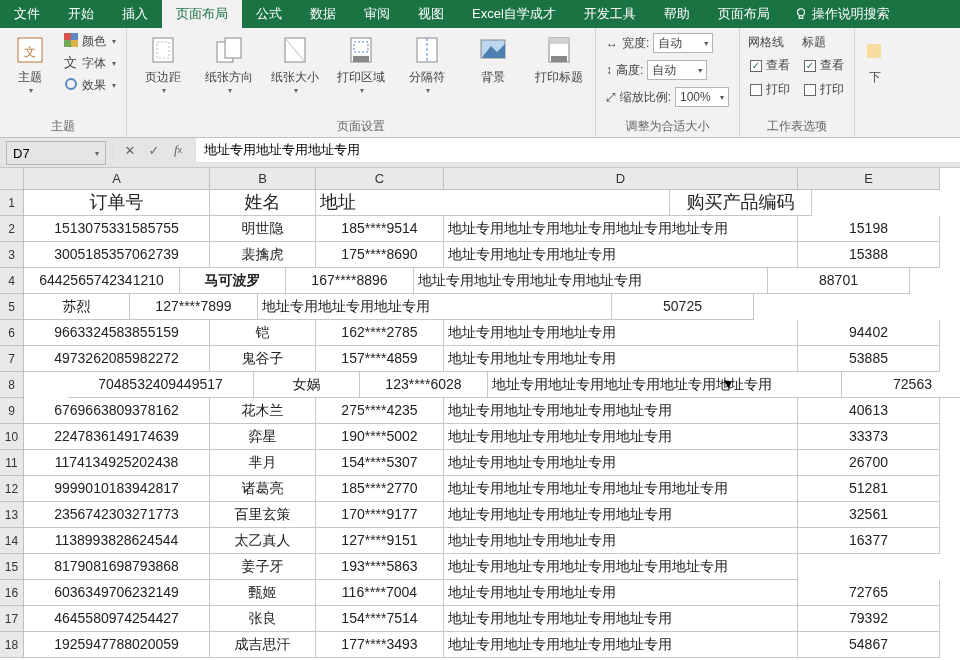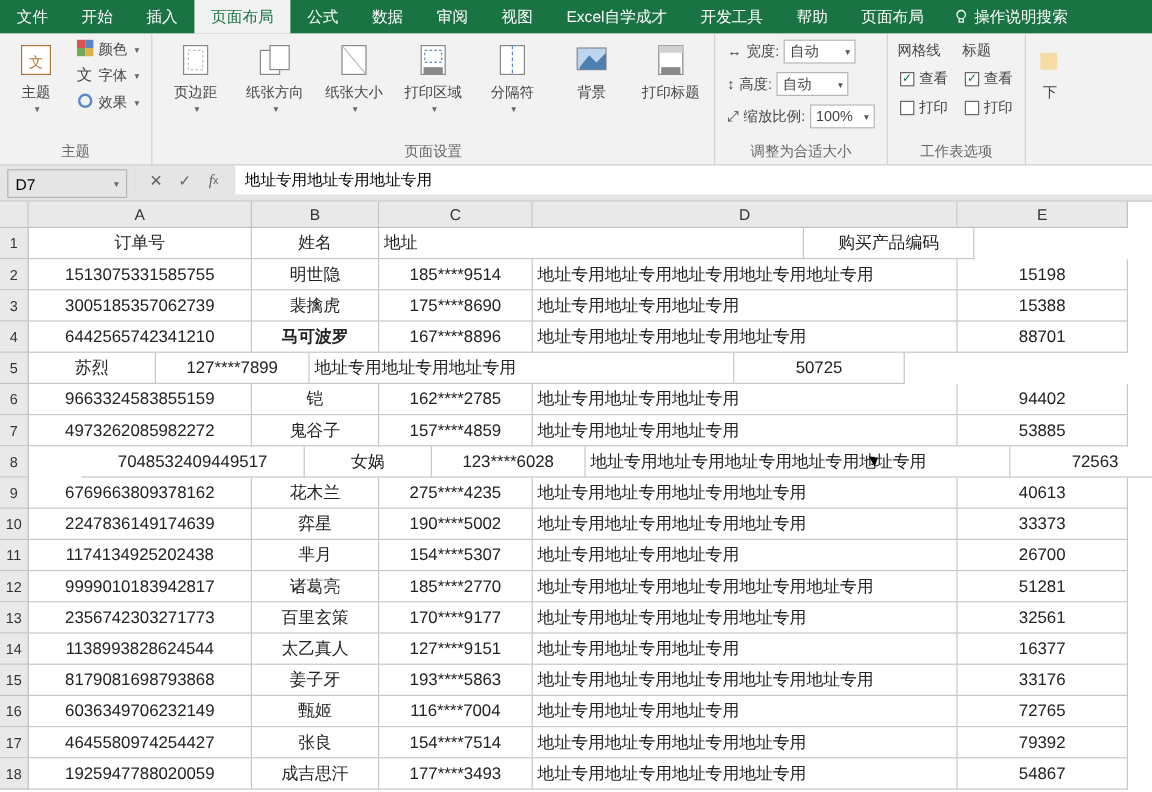--- a/index.html
+++ b/index.html
@@ -41,21 +41,21 @@
   .corner { position:absolute; left:0; top:0; width:24px; height:22px; background:#e9e9e9; border-right:1px solid #c1c1c1; border-bottom:1px solid #c1c1c1;}
   .col-headers { position:absolute; left:24px; top:0; height:22px; display:flex;}
   .col-h { background:#e9e9e9; border-right:1px solid #c1c1c1; border-bottom:1px solid #c1c1c1; text-align:center; font-size:13px; line-height:22px; color:#333;}
   .row-headers { position:absolute; left:0; top:22px; width:24px;}
   .row-h { height:26px; background:#e9e9e9; border-right:1px solid #c1c1c1; border-bottom:1px solid #c1c1c1; text-align:center; font-size:12px; line-height:26px; color:#333;}
   .cells { position:absolute; left:24px; top:22px; }
   .row { display:flex; height:26px;}
   .cell { border-right:1px solid #c7c7c7; border-bottom:1px solid #c7c7c7; font-size:14px; padding:0 4px; line-height:25px; overflow:hidden; white-space:nowrap; color:#222;}
   .cell.center { text-align:center;}
   .cell.left { text-align:left;}
-  .hdr-row .cell { font-size:14px;}
+  .hdr-row .cell { font-size:18px;}
   .cursor-ptr { position:absolute; width:12px; height:18px; pointer-events:none;}
   .cursor-ptr::before{ content:""; position:absolute; left:2px; top:0; width:0; height:0; border-left:6px solid #000; border-top:5px solid transparent; border-bottom:5px solid transparent; transform:rotate(-30deg);}
 </style>
 </head>
 <body>
 
 <div class="tabs" id="tabs">
     <div class="tab">文件</div>
     <div class="tab">开始</div>
     <div class="tab">插入</div>
@@ -332,21 +332,21 @@
         <div class="cell center" style="width: 142px;">15198</div>
       </div>
       <div class="row">
         <div class="cell center" style="width: 186px;">3005185357062739</div>
         <div class="cell center" style="width: 106px;">裴擒虎</div>
         <div class="cell center" style="width: 128px;">175****8690</div>
         <div class="cell left" style="width: 354px;">地址专用地址专用地址专用</div>
         <div class="cell center" style="width: 142px;">15388</div>
       </div>
       <div class="row">
-        <div class="cell center" style="width: 186px;">6442565742341210</div>
+        <div class="cell center" style="width: 156px;">6442565742341210</div>
         <div class="cell center" style="width: 106px; font-weight: bold;">马可波罗</div>
         <div class="cell center" style="width: 128px;">167****8896</div>
         <div class="cell left" style="width: 354px;">地址专用地址专用地址专用地址专用</div>
         <div class="cell center" style="width: 142px;">88701</div>
       </div>
       <div class="row">
         <div class="cell center" style="width: 106px;">苏烈</div>
         <div class="cell center" style="width: 128px;">127****7899</div>
         <div class="cell left" style="width: 354px;">地址专用地址专用地址专用</div>
         <div class="cell center" style="width: 142px;">50725</div>
@@ -413,21 +413,20 @@
         <div class="cell center" style="width: 106px;">太乙真人</div>
         <div class="cell center" style="width: 128px;">127****9151</div>
         <div class="cell left" style="width: 354px;">地址专用地址专用地址专用</div>
         <div class="cell center" style="width: 142px;">16377</div>
       </div>
       <div class="row">
         <div class="cell center" style="width: 186px;">8179081698793868</div>
         <div class="cell center" style="width: 106px;">姜子牙</div>
         <div class="cell center" style="width: 128px;">193****5863</div>
         <div class="cell left" style="width: 354px;">地址专用地址专用地址专用地址专用地址专用</div>
-        <div class="cell center" style="width: 142px;">33176</div>
       </div>
       <div class="row">
         <div class="cell center" style="width: 186px;">6036349706232149</div>
         <div class="cell center" style="width: 106px;">甄姬</div>
         <div class="cell center" style="width: 128px;">116****7004</div>
         <div class="cell left" style="width: 354px;">地址专用地址专用地址专用</div>
         <div class="cell center" style="width: 142px;">72765</div>
       </div>
       <div class="row">
         <div class="cell center" style="width: 186px;">4645580974254427</div>

